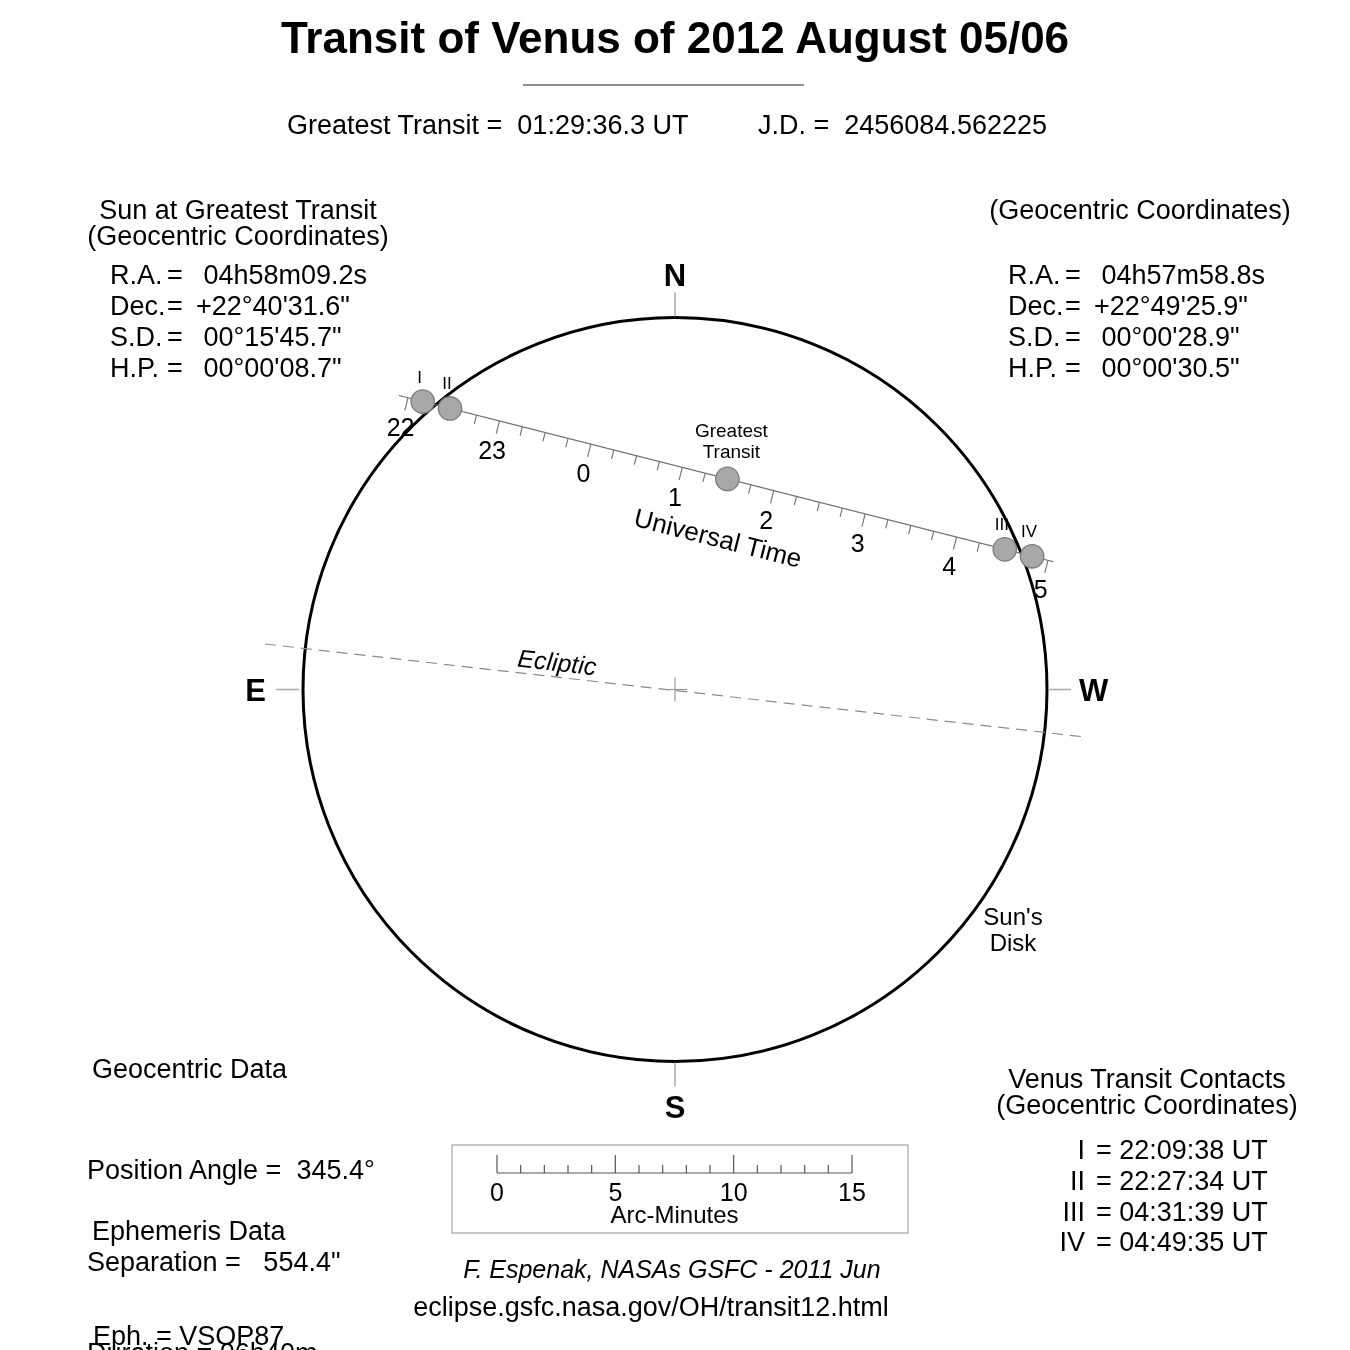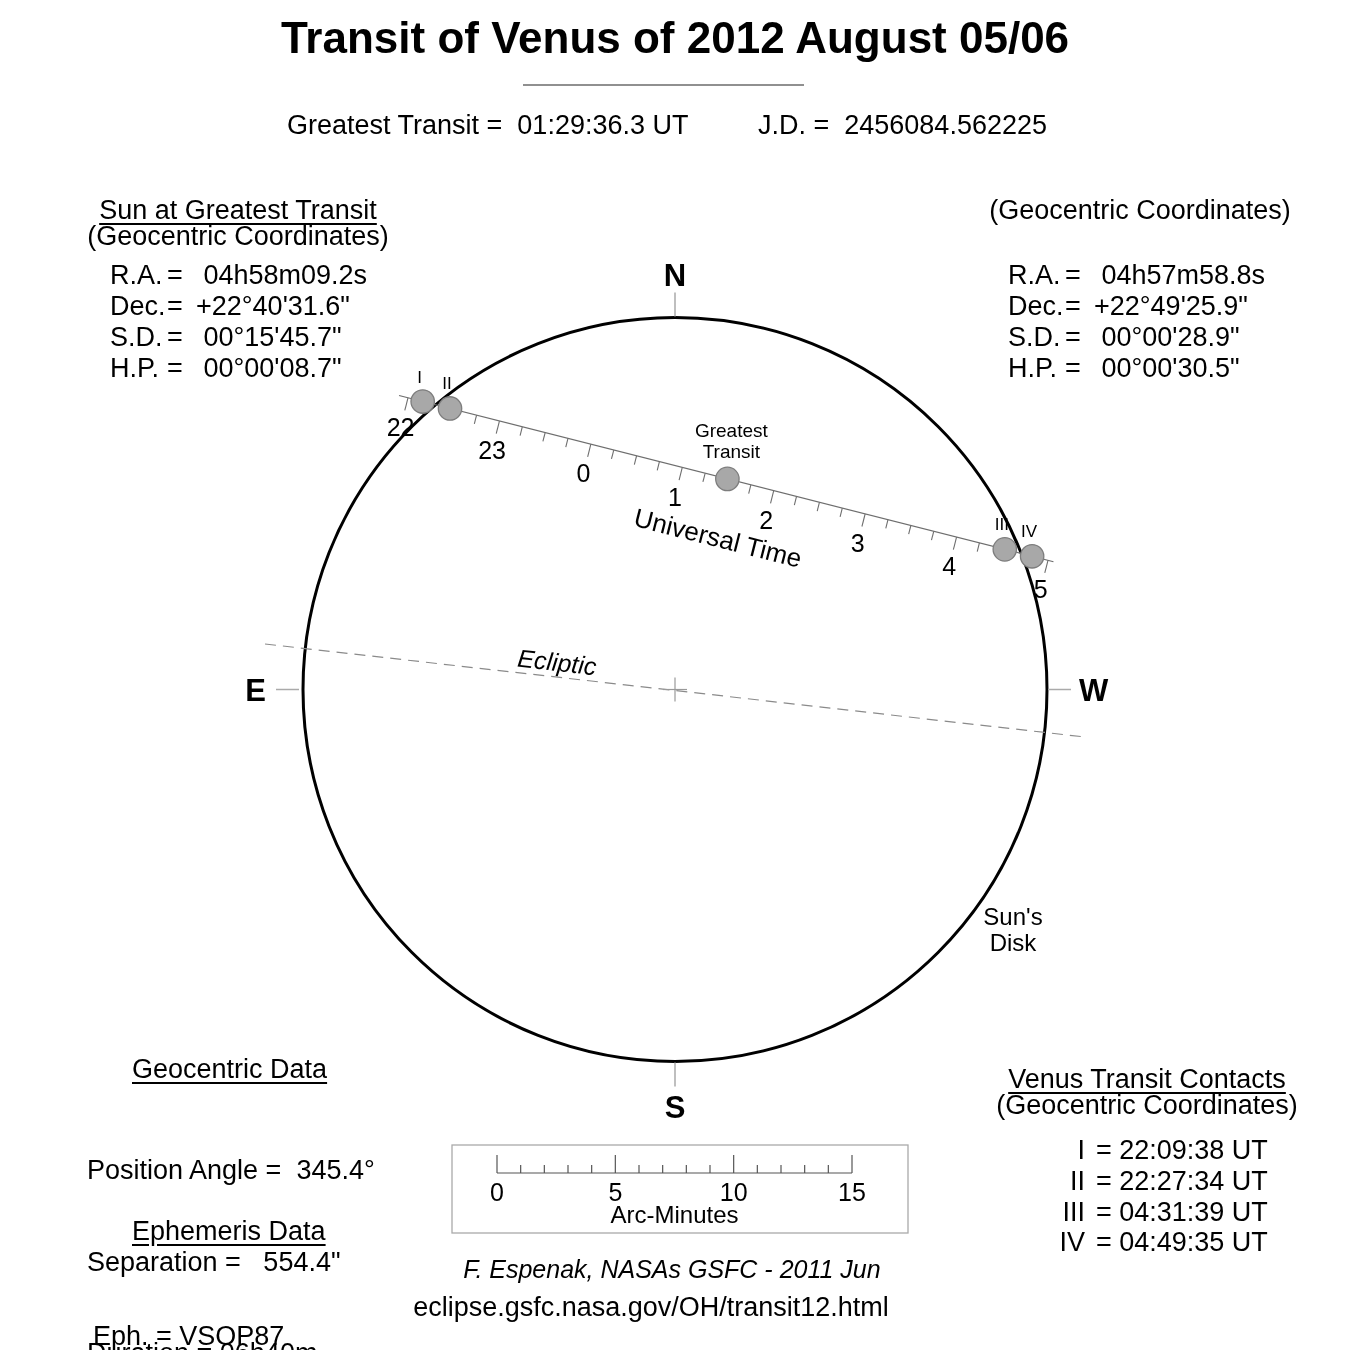--- a/index.html
+++ b/index.html
@@ -3,27 +3,27 @@
 <meta charset="utf-8">
 <style>
   html,body{margin:0;padding:0;background:#fff;}
   body{width:1350px;height:1350px;position:relative;font-family:"Liberation Sans",sans-serif;color:#000;overflow:hidden;}
   .abs{position:absolute;}
   #diagram{position:absolute;left:0;top:0;}
   .title{left:0;top:13px;width:1350px;text-align:center;font-size:44px;font-weight:bold;letter-spacing:0px;}
   .title-underline{left:523px;top:84px;width:281px;height:2px;background:#909090;}
   .subtitle{top:110px;font-size:27px;white-space:pre;}
   .hdr{font-size:27px;line-height:26px;text-align:center;}
-  .u{text-decoration:underline;text-underline-offset:4px;}
+  .u{text-underline-offset:4px;}
   .rows{font-size:27px;line-height:31px;}
   .rows .lbl{display:inline-block;width:57px;}
   .rows .eq{display:inline-block;width:29px;}
   .rows .val{white-space:pre;}
   .prerows{font-size:27px;line-height:30.5px;white-space:pre;}
-  .lhdr{font-size:27px;margin-left:40px;}
+  .lhdr{font-size:27px;}
   .crows{font-size:27px;line-height:30.8px;}
   .crows .clbl{display:inline-block;width:120px;text-align:right;}
   .crows .cval{margin-left:11px;white-space:pre;text-align:center;}
   .credit1{font-style:italic;font-size:25px;transform:translateX(-50%);white-space:pre;text-align:right;}
   .credit2{font-size:27px;transform:translateX(-50%);white-space:pre;}
   svg text{font-family:"Liberation Sans",sans-serif;}
 </style>
 </head>
 <body>
 

